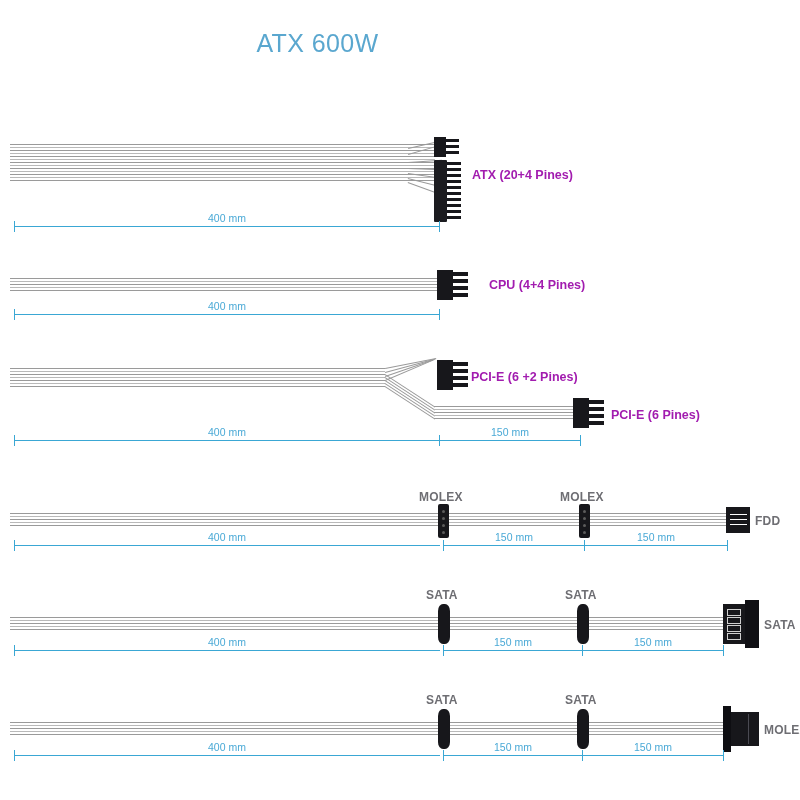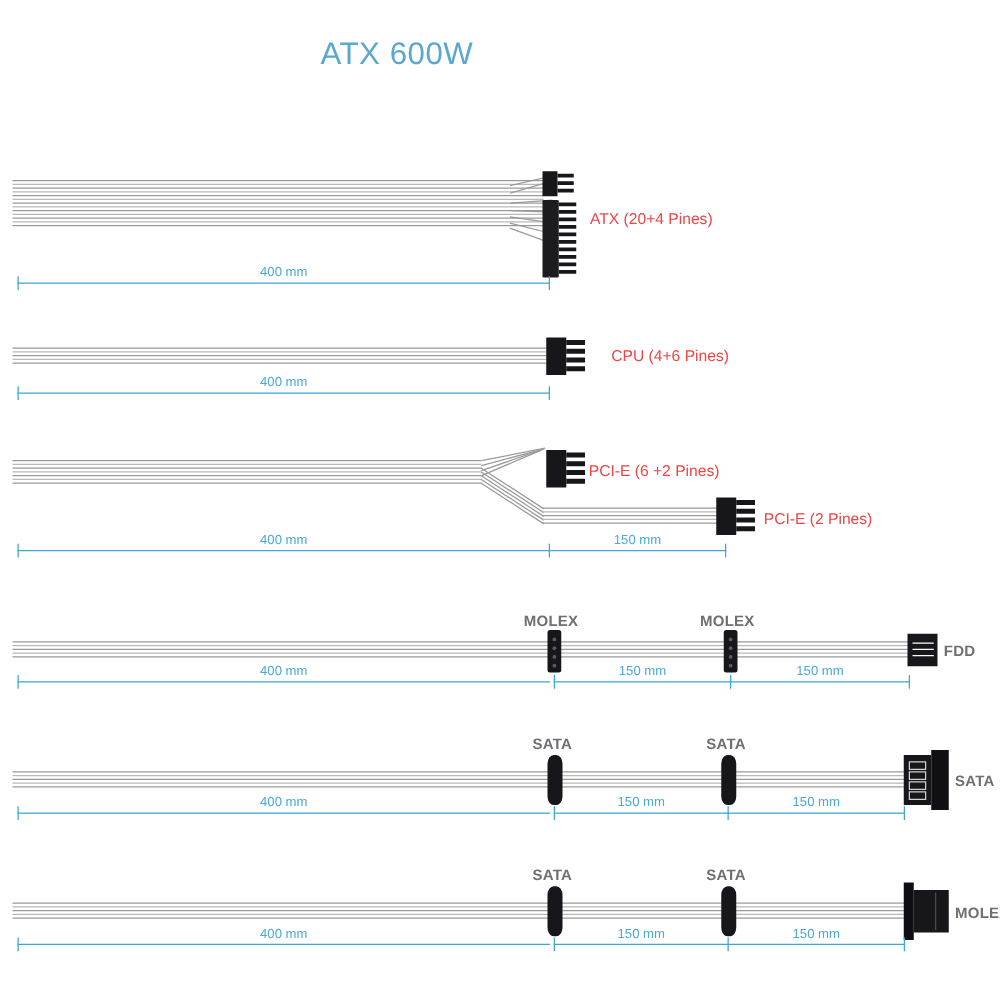--- a/index.html
+++ b/index.html
@@ -65,22 +65,23 @@
   .sata-end-rib{position:absolute;border:1px solid #cfcfcf;background:#17171b;}
   .sata-end-back{position:absolute;background:#101014;}
 
   
   .molex-end-flange{position:absolute;background:#0e0e12;}
   .molex-end-body{position:absolute;background:#17171b;}
   .molex-end-div{position:absolute;background:#4a4a52;}
 
   
   .lbl{
-    position:absolute;color:#ef4444;font-size:12.5px;white-space:nowrap;
+    position:absolute;color:#a21caf;font-size:12.5px;white-space:nowrap;
     font-family:"Liberation Sans", sans-serif;
+    font-weight:bold;
   }
   .lbl-b{font-weight:bold;color:#6e6e73;font-size:12px;letter-spacing:.2px;}
 
   
   .dim-line{position:absolute;height:1px;background:#3aa7d4;}
   .dim-tick{position:absolute;width:1px;background:#3aa7d4;}
   .dim-text{
     position:absolute;color:#4aa9d6;font-size:10.5px;white-space:nowrap;
     text-align:center;font-family:"Liberation Sans", sans-serif;
   }
@@ -162,21 +163,21 @@
     </div>
 
     <div class="conn">
       <div class="blk-body" style="left:437px;top:270px;width:16px;height:30px;"></div>
       <div class="blk-pin" style="left:453px;top:272px;width:15px;height:4px;"></div>
       <div class="blk-pin" style="left:453px;top:279px;width:15px;height:4px;"></div>
       <div class="blk-pin" style="left:453px;top:286px;width:15px;height:4px;"></div>
       <div class="blk-pin" style="left:453px;top:293px;width:15px;height:4px;"></div>
     </div>
 
-    <div class="lbl" style="left:489px;top:278px;">CPU (4+6 Pines)</div>
+    <div class="lbl" style="left:489px;top:278px;">CPU (4+4 Pines)</div>
 
     <div class="dim-line" style="left:14px;top:314px;width:426px;"></div>
     <div class="dim-tick" style="left:14px;top:309px;height:11px;"></div>
     <div class="dim-tick" style="left:439px;top:309px;height:11px;"></div>
     <div class="dim-text" style="left:152px;top:300px;width:150px;">400 mm</div>
   </div>
 
   <div class="row" style="top:0">
 
     <div class="bundle">
@@ -221,21 +222,21 @@
     </div>
     <div class="lbl" style="left:471px;top:370px;">PCI-E (6 +2 Pines)</div>
 
     <div class="conn">
       <div class="blk-body" style="left:573px;top:398px;width:16px;height:30px;"></div>
       <div class="blk-pin" style="left:589px;top:400px;width:15px;height:4px;"></div>
       <div class="blk-pin" style="left:589px;top:407px;width:15px;height:4px;"></div>
       <div class="blk-pin" style="left:589px;top:414px;width:15px;height:4px;"></div>
       <div class="blk-pin" style="left:589px;top:421px;width:15px;height:4px;"></div>
     </div>
-    <div class="lbl" style="left:611px;top:408px;">PCI-E (2 Pines)</div>
+    <div class="lbl" style="left:611px;top:408px;">PCI-E (6 Pines)</div>
 
     <div class="dim-line" style="left:14px;top:440px;width:426px;"></div>
     <div class="dim-tick" style="left:14px;top:435px;height:11px;"></div>
     <div class="dim-tick" style="left:439px;top:435px;height:11px;"></div>
     <div class="dim-text" style="left:152px;top:426px;width:150px;">400 mm</div>
 
     <div class="dim-line" style="left:439px;top:440px;width:142px;"></div>
     <div class="dim-tick" style="left:580px;top:435px;height:11px;"></div>
     <div class="dim-text" style="left:435px;top:426px;width:150px;">150 mm</div>
   </div>

